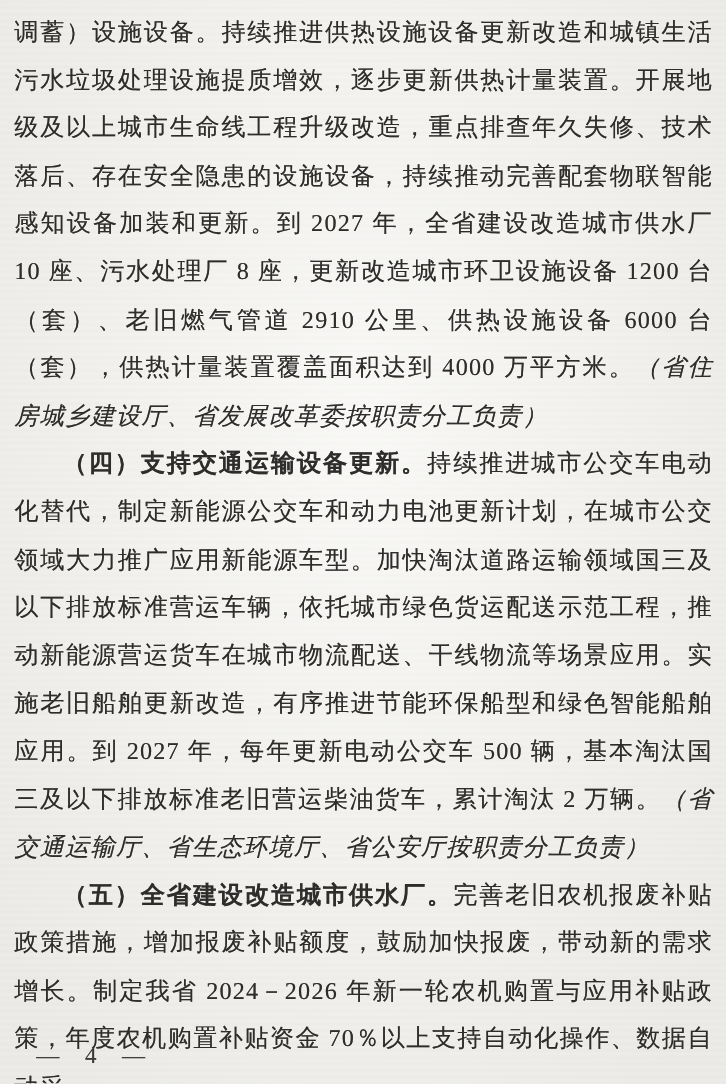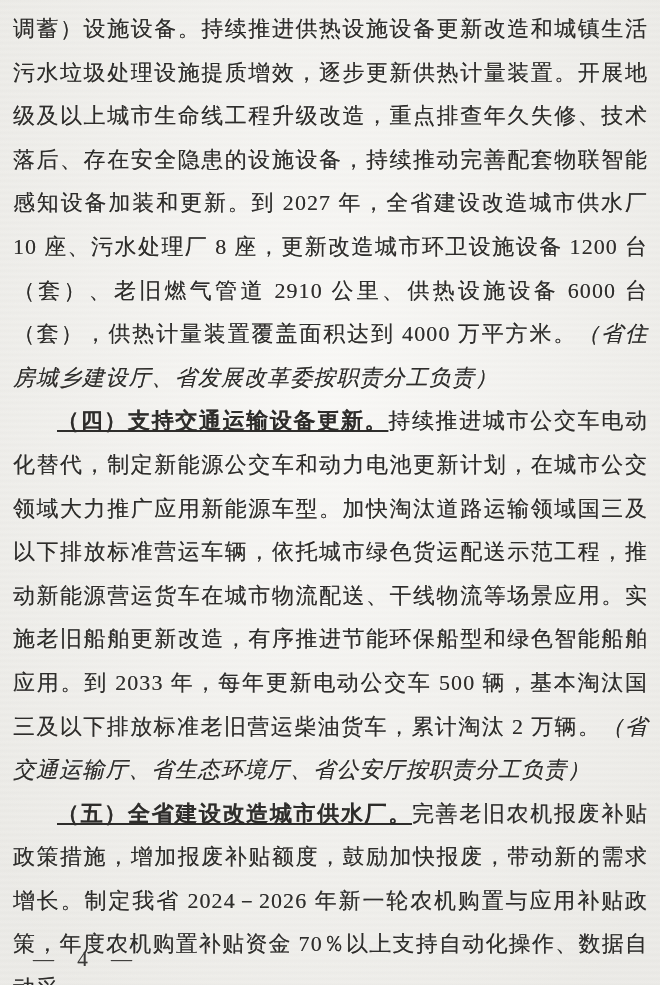--- a/index.html
+++ b/index.html
@@ -23,36 +23,36 @@
   }
   .para {
     margin: 0;
     font-size: 22px;
     line-height: 43.6px;
     letter-spacing: 1.1px;
     text-align: justify;
     text-shadow: 0 0 0.5px rgba(40,40,40,0.55);
   }
   .para.indent { text-indent: 2em; }
-  .seg-heading { font-weight: bold; text-decoration: underline; }
+  .seg-heading { font-weight: bold; }
   .seg-attribution { font-style: italic; }
   .page-number {
     position: absolute;
     left: 33px;
     bottom: 13px;
     font-size: 21px;
     letter-spacing: 9px;
     color: #3c3b39;
     text-shadow: 0 0 0.5px rgba(40,40,40,0.5);
     white-space: pre;
   }
 </style>
 </head>
 <body>
 
 <div class="page">
   <div>
       <p class="para"><span class="seg-body">调蓄）设施设备。持续推进供热设施设备更新改造和城镇生活污水垃圾处理设施提质增效，逐步更新供热计量装置。开展地级及以上城市生命线工程升级改造，重点排查年久失修、技术落后、存在安全隐患的设施设备，持续推动完善配套物联智能感知设备加装和更新。到 2027 年，全省建设改造城市供水厂 10 座、污水处理厂 8 座，更新改造城市环卫设施设备 1200 台（套）、老旧燃气管道 2910 公里、供热设施设备 6000 台（套），供热计量装置覆盖面积达到 4000 万平方米。</span><span class="seg-attribution">（省住房城乡建设厅、省发展改革委按职责分工负责）</span></p>
-      <p class="para indent"><span class="seg-heading">（四）支持交通运输设备更新。</span><span class="seg-body">持续推进城市公交车电动化替代，制定新能源公交车和动力电池更新计划，在城市公交领域大力推广应用新能源车型。加快淘汰道路运输领域国三及以下排放标准营运车辆，依托城市绿色货运配送示范工程，推动新能源营运货车在城市物流配送、干线物流等场景应用。实施老旧船舶更新改造，有序推进节能环保船型和绿色智能船舶应用。到 2033 年，每年更新电动公交车 500 辆，基本淘汰国三及以下排放标准老旧营运柴油货车，累计淘汰 2 万辆。</span><span class="seg-attribution">（省交通运输厅、省生态环境厅、省公安厅按职责分工负责）</span></p>
+      <p class="para indent"><span class="seg-heading">（四）支持交通运输设备更新。</span><span class="seg-body">持续推进城市公交车电动化替代，制定新能源公交车和动力电池更新计划，在城市公交领域大力推广应用新能源车型。加快淘汰道路运输领域国三及以下排放标准营运车辆，依托城市绿色货运配送示范工程，推动新能源营运货车在城市物流配送、干线物流等场景应用。实施老旧船舶更新改造，有序推进节能环保船型和绿色智能船舶应用。到 2027 年，每年更新电动公交车 500 辆，基本淘汰国三及以下排放标准老旧营运柴油货车，累计淘汰 2 万辆。</span><span class="seg-attribution">（省交通运输厅、省生态环境厅、省公安厅按职责分工负责）</span></p>
       <p class="para indent"><span class="seg-heading">（五）全省建设改造城市供水厂。</span><span class="seg-body">完善老旧农机报废补贴政策措施，增加报废补贴额度，鼓励加快报废，带动新的需求增长。制定我省 2024－2026 年新一轮农机购置与应用补贴政策，年度农机购置补贴资金 70％以上支持自动化操作、数据自动采</span></p>
     </div>
   <div class="page-number">— 4 —</div>
 </div>
 
 </body></html>

